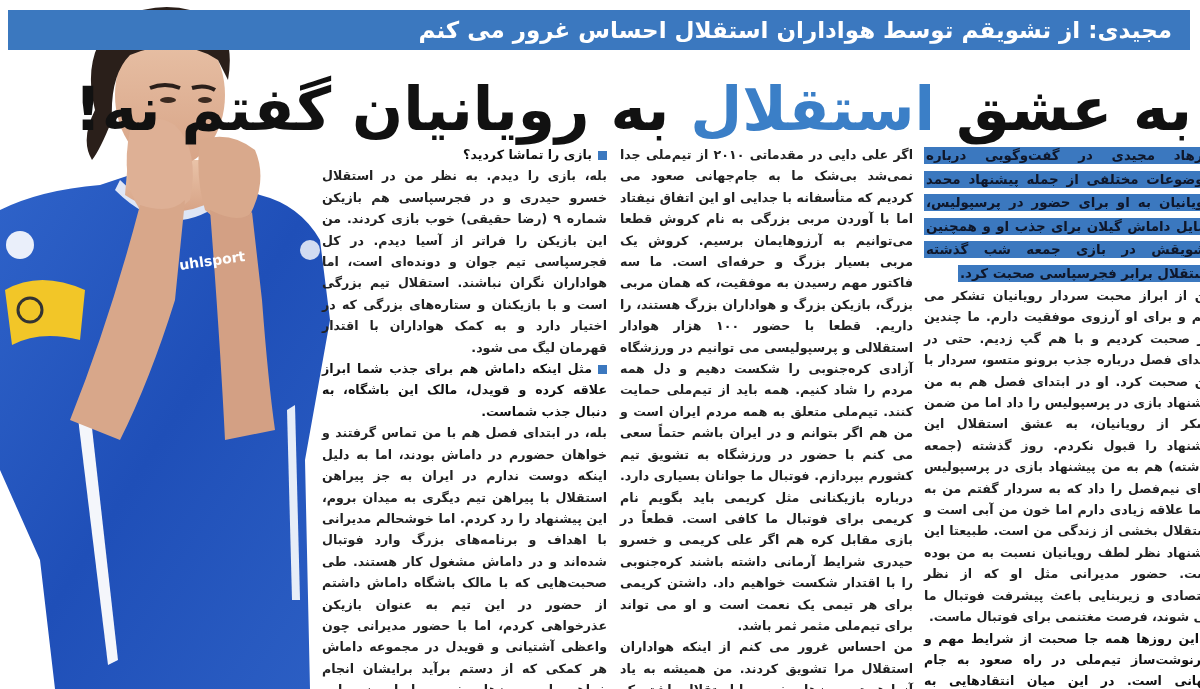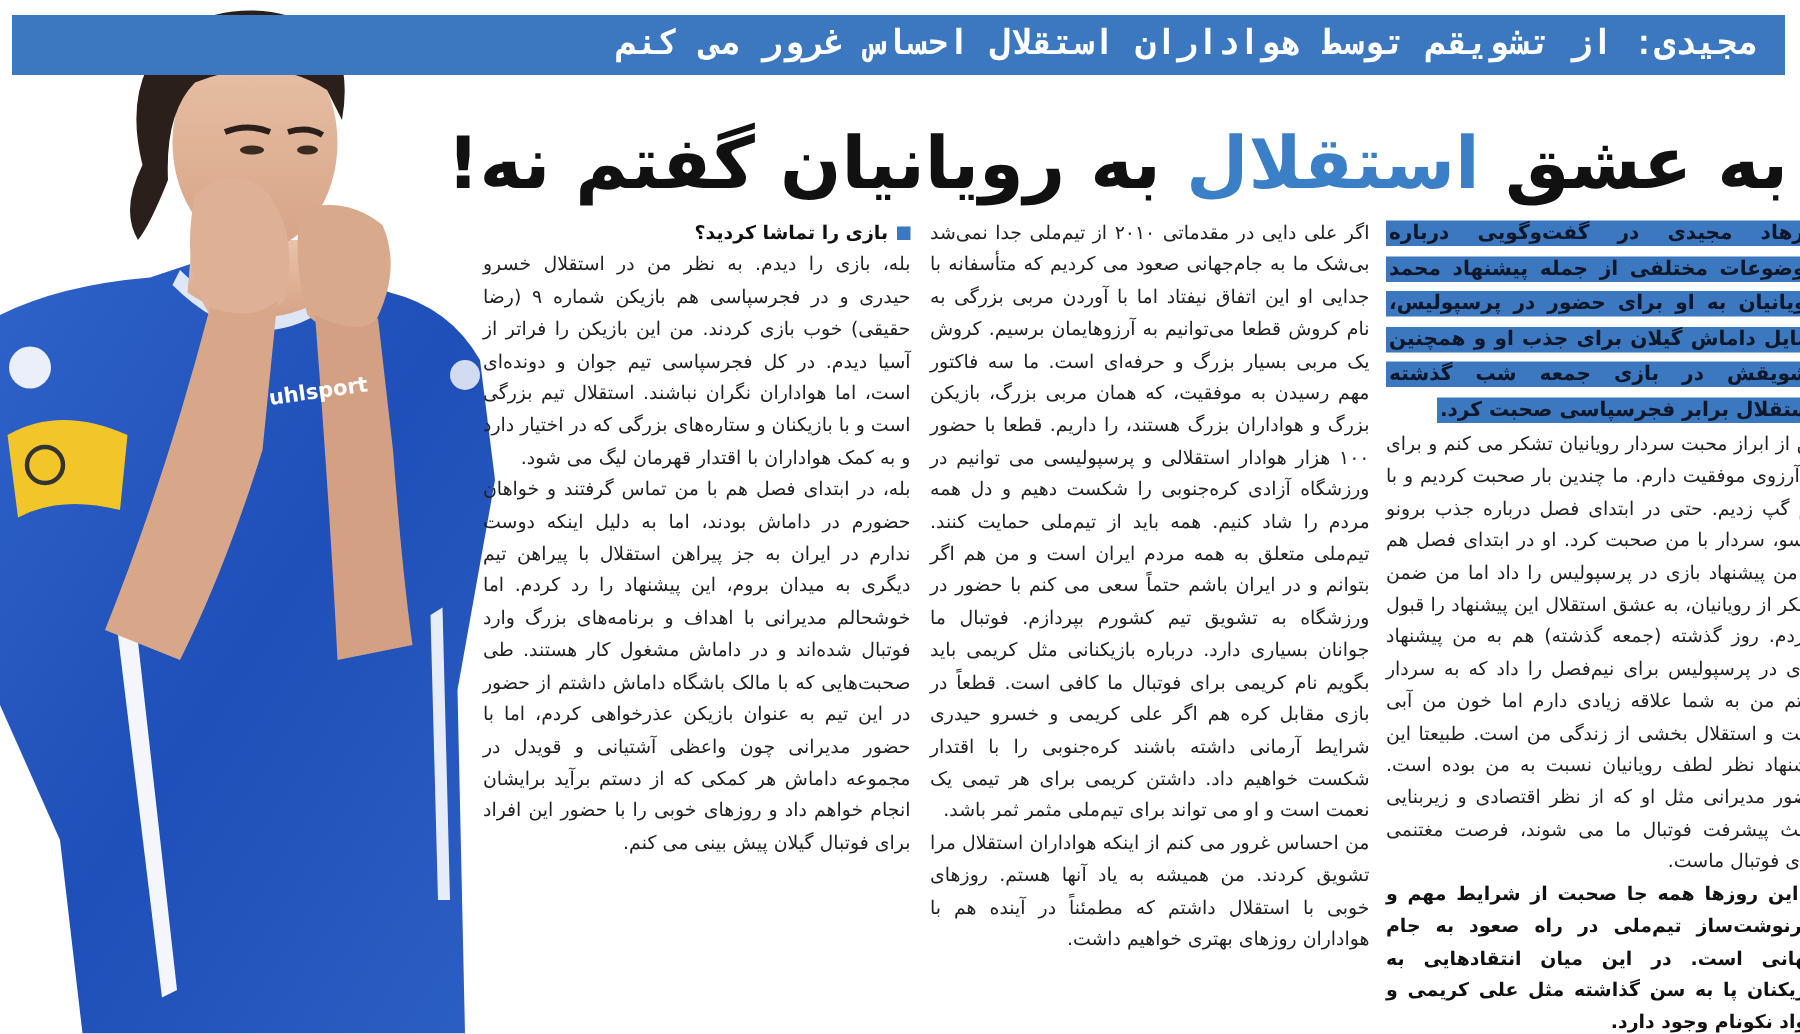--- a/index.html
+++ b/index.html
@@ -3,40 +3,39 @@
 <meta charset="utf-8">
 <style>
   html, body { margin:0; padding:0; }
   body {
     width:1200px; height:689px; overflow:hidden; position:relative;
     background:#ffffff; font-family:"DejaVu Sans", sans-serif; color:#1a1a1a;
   }
   .topbar {
     position:absolute; left:8px; top:10px; width:1182px; height:40px;
     background:#3b78bf;
-    font-family:Liberation Mono, monospace;
   }
   .topbar-text {
     position:absolute; right:18px; top:0; height:40px; line-height:40px;
     color:#fff; font-weight:bold; font-size:23px; direction:rtl; white-space:nowrap;
   }
   .headline {
     position:absolute; right:8px; top:62px; height:95px; line-height:95px;
-    direction:rtl; white-space:nowrap; font-weight:900; font-size:48px; color:#111;
+    direction:rtl; white-space:nowrap; font-weight:900; font-size:60px; color:#111;
     letter-spacing:-1px;
   }
   .headline .accent { color:#3b7fc7; }
   
   .photo { position:absolute; left:0; top:0; width:330px; height:689px; }
   
   .col {
     position:absolute; top:144px; direction:rtl; text-align:justify;
     font-size:12.6px; line-height:21.4px; color:#222;margin-left:22px;
   }
-  .col p { margin:0; }
+  .col p { margin:0;font-weight:bold; }
   .col .q { font-weight:bold; color:#111; }
   .col .sq {
     display:inline-block; width:9px; height:9px; background:#3b78bf;
     margin-left:6px; vertical-align:middle;
   }
   .col1 { left:902px; width:290px; }
   .col2 { left:598px; width:293px; }
   .col3 { left:300px; width:285px; }
   .lead { margin:0 0 4px 0; line-height:23.5px; font-weight:bold; font-size:13.4px; }
   .lead span {
@@ -118,14 +117,17 @@
 <div class="col col2">
   <p>اگر علی دایی در مقدماتی ۲۰۱۰ از تیم‌ملی جدا نمی‌شد بی‌شک ما به جام‌جهانی صعود می کردیم که متأسفانه با جدایی او این اتفاق نیفتاد اما با آوردن مربی بزرگی به نام کروش قطعا می‌توانیم به آرزوهایمان برسیم. کروش یک مربی بسیار بزرگ و حرفه‌ای است. ما سه فاکتور مهم رسیدن به موفقیت، که همان مربی بزرگ، بازیکن بزرگ و هواداران بزرگ هستند، را داریم. قطعا با حضور ۱۰۰ هزار هوادار استقلالی و پرسپولیسی می توانیم در ورزشگاه آزادی کره‌جنوبی را شکست دهیم و دل همه مردم را شاد کنیم. همه باید از تیم‌ملی حمایت کنند. تیم‌ملی متعلق به همه مردم ایران است و من هم اگر بتوانم و در ایران باشم حتماً سعی می کنم با حضور در ورزشگاه به تشویق تیم کشورم بپردازم. فوتبال ما جوانان بسیاری دارد. درباره بازیکنانی مثل کریمی باید بگویم نام کریمی برای فوتبال ما کافی است. قطعاً در بازی مقابل کره هم اگر علی کریمی و خسرو حیدری شرایط آرمانی داشته باشند کره‌جنوبی را با اقتدار شکست خواهیم داد. داشتن کریمی برای هر تیمی یک نعمت است و او می تواند برای تیم‌ملی مثمر ثمر باشد.</p>
   <p>من احساس غرور می کنم از اینکه هواداران استقلال مرا تشویق کردند. من همیشه به یاد آنها هستم. روزهای خوبی با استقلال داشتم که مطمئناً در آینده هم با هواداران روزهای بهتری خواهیم داشت.</p>
 </div>
 
 <div class="col col3">
   <p class="q">
     <span class="sq"></span><span>بازی را تماشا کردید؟</span>
   </p>
   <p>بله، بازی را دیدم. به نظر من در استقلال خسرو حیدری و در فجرسپاسی هم بازیکن شماره ۹ (رضا حقیقی) خوب بازی کردند. من این بازیکن را فراتر از آسیا دیدم. در کل فجرسپاسی تیم جوان و دونده‌ای است، اما هواداران نگران نباشند. استقلال تیم بزرگی است و با بازیکنان و ستاره‌های بزرگی که در اختیار دارد و به کمک هواداران با اقتدار قهرمان لیگ می شود.</p>
+  <p class="q">
+    <span class="sq"></span><span>مثل اینکه داماش هم برای جذب شما ابراز علاقه کرده و قویدل، مالک این باشگاه، به دنبال جذب شماست.</span>
+  </p>
   <p>بله، در ابتدای فصل هم با من تماس گرفتند و خواهان حضورم در داماش بودند، اما به دلیل اینکه دوست ندارم در ایران به جز پیراهن استقلال با پیراهن تیم دیگری به میدان بروم، این پیشنهاد را رد کردم. اما خوشحالم مدیرانی با اهداف و برنامه‌های بزرگ وارد فوتبال شده‌اند و در داماش مشغول کار هستند. طی صحبت‌هایی که با مالک باشگاه داماش داشتم از حضور در این تیم به عنوان بازیکن عذرخواهی کردم، اما با حضور مدیرانی چون واعظی آشتیانی و قویدل در مجموعه داماش هر کمکی که از دستم برآید برایشان انجام خواهم داد و روزهای خوبی را با حضور این افراد برای فوتبال گیلان پیش بینی می کنم.</p>
 </div>
 
 </body></html>

